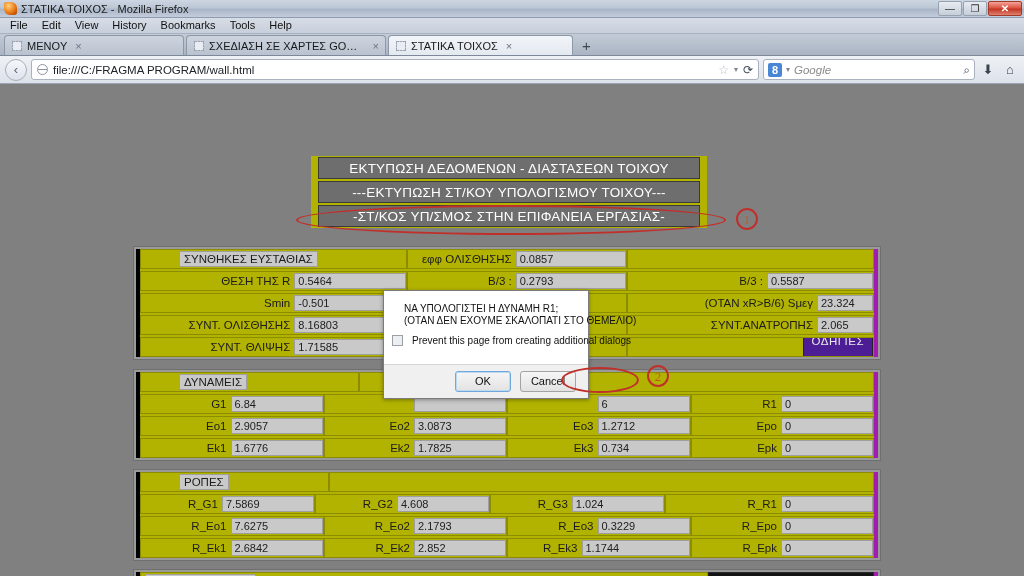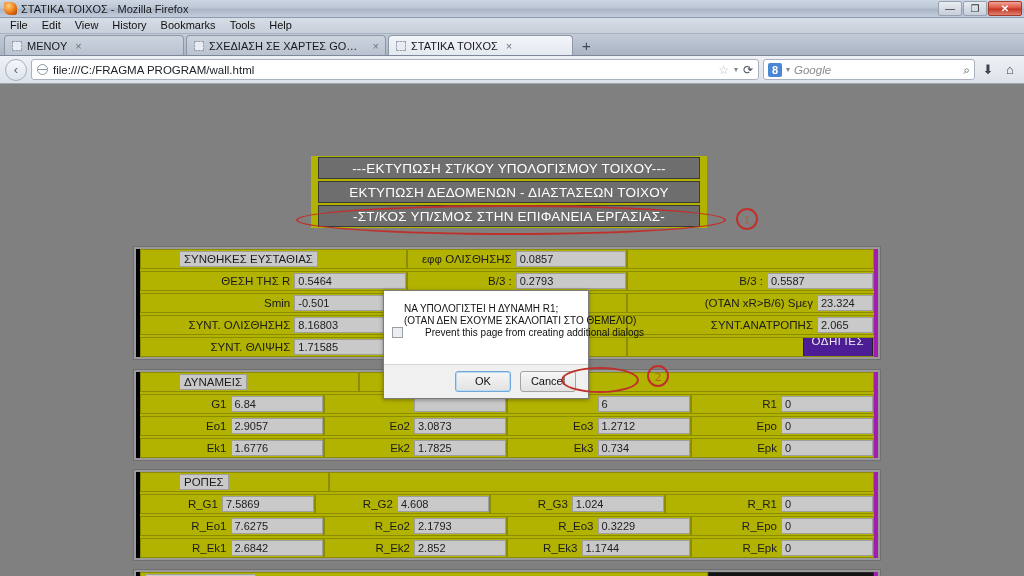--- a/index.html
+++ b/index.html
@@ -200,21 +200,21 @@
   
   .modal {
     position: absolute; left: 383px; top: 206px; width: 206px; height: 109px;
     background: #fff; border: 1px solid #7b7b7b;
     box-shadow: 0 1px 4px rgba(0,0,0,.35);
     display: flex; flex-direction: column;
     z-index: 40;
   }
   .modal .mbody { flex: 1 1 auto; padding: 12px 10px 4px 20px; }
   .modal .mline { font-size: 10px; color: #111; line-height: 12px; white-space: nowrap; }
-  .modal .mcheck { display: flex; align-items: center; gap: 22px; margin-left: -12px; }
+  .modal .mcheck { display: flex; align-items: center; gap: 9px; margin-top: 8px; margin-left: -12px; }
   .modal .cbox { width: 11px; height: 11px; border: 1px solid #9aa0a8; background: #eceef1; flex:0 0 auto;}
   .modal .ctext { font-size: 10px; color: #111; white-space: nowrap; }
   .modal .mfoot {
     height: 34px; background: #f0f0f0; border-top: 1px solid #d6d6d6;
     display: flex; align-items: center; justify-content: flex-end; gap: 9px;
     padding-right: 12px;
   }
   .dlgbtn {
     min-width: 56px; height: 21px; line-height: 19px; text-align: center;
     font-size: 11px; color: #111;
@@ -297,22 +297,22 @@
       <span class="mag">⌕</span>
     </div>
     <div class="toolicon">⬇</div>
     <div class="toolicon">⌂</div>
   </div>
 
   <div class="viewport">
     <div class="page">
 
       <div class="topbuttons">
+        <div class="cmdbtn">ΕΚΤΥΠΩΣΗ ΔΕΔΟΜΕΝΩΝ - ΔΙΑΣΤΑΣΕΩΝ ΤΟΙΧΟΥ</div>
         <div class="cmdbtn">---ΕΚΤΥΠΩΣΗ ΣΤ/ΚΟΥ ΥΠΟΛΟΓΙΣΜΟΥ ΤΟΙΧΟΥ---</div>
-        <div class="cmdbtn">ΕΚΤΥΠΩΣΗ ΔΕΔΟΜΕΝΩΝ - ΔΙΑΣΤΑΣΕΩΝ ΤΟΙΧΟΥ</div>
         <div class="cmdbtn">-ΣΤ/ΚΟΣ ΥΠ/ΣΜΟΣ ΣΤΗΝ ΕΠΙΦΑΝΕΙΑ ΕΡΓΑΣΙΑΣ-</div>
       </div>
 
       <div class="panel" style="left:133px; top:162px; width:748px;">
         <div class="inner">
 
           <div class="row">
             <div class="cell hdr" style="width:268px;">
               <span class="hl">ΣΥΝΘΗΚΕΣ  ΕΥΣΤΑΘΙΑΣ</span>
             </div>

